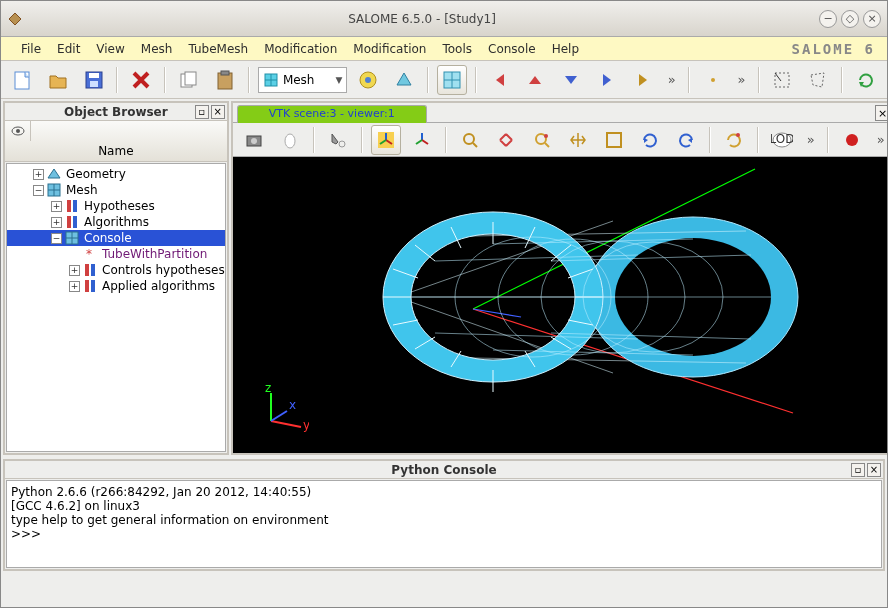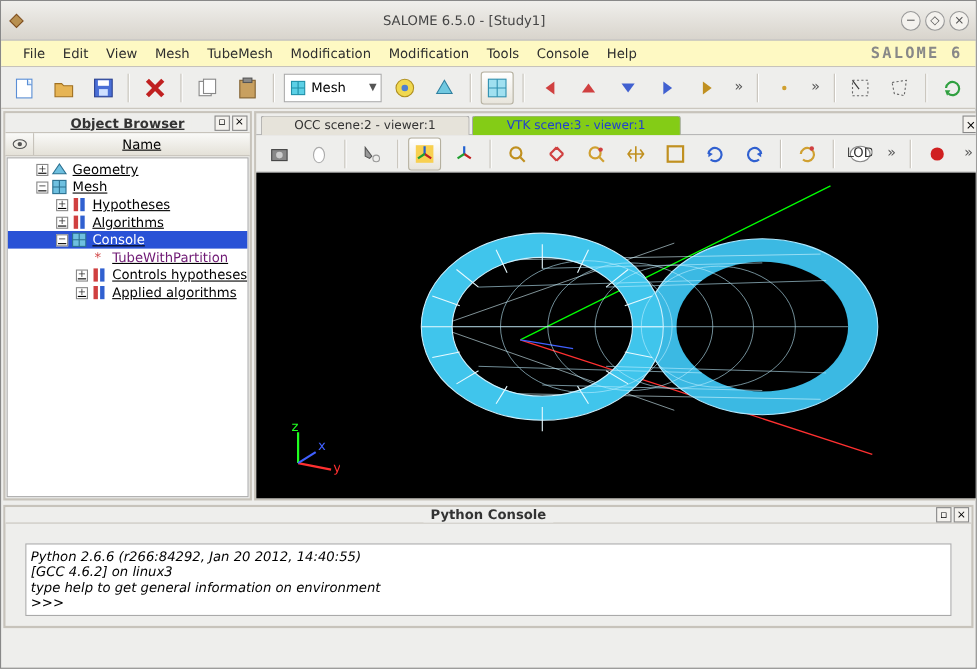--- a/index.html
+++ b/index.html
@@ -11,44 +11,44 @@
 .menubar { height: 24px; display: flex; align-items: center; padding: 0 12px; background: #fef9c3; border-bottom: 1px solid #c7c3bb; }
 .menubar .mitem { padding: 3px 8px; cursor: pointer; color: #2e2e2e; }
 .brand { margin-left: auto; font-family: monospace; letter-spacing: 2px; color: #888; font-weight: bold; font-size: 14px;}
 .toolbar1 { height: 38px; display: flex; align-items: center; padding: 2px 6px; gap: 6px; border-bottom: 1px solid #c7c3bb; background: #eeeeec; }
 .tbtn { width: 30px; height: 30px; border: 1px solid transparent; background: transparent; display: flex; align-items: center; justify-content: center; cursor: pointer; border-radius: 3px;}
 .sep { width: 2px; height: 26px; border-left: 1px solid #c7c3bb; border-right: 1px solid #fff; margin: 0 2px;}
 .context-combo { display: flex; align-items: center; border: 1px solid #aaa; background: #fff; height: 26px; padding: 0 4px; gap: 4px; cursor: pointer; width: 90px; }
 .context-combo .dd { margin-left: auto; font-size: 9px; color: #555;}
 .expand { font-size: 13px; color: #555; padding: 0 4px; cursor: pointer;}
 .content { display: flex; height: 358px; }
-.objbrowser { width: 268px; border: 2px solid #c7c3bb; margin: 2px; display: flex; flex-direction: column; background: #eeeeec; text-decoration: underline; }
+.objbrowser { width: 268px; border: 2px solid #c7c3bb; margin: 2px; display: flex; flex-direction: column; background: #eeeeec; }
 .panelheader { height: 18px; display: flex; align-items: center; justify-content: center; font-size: 11px; background: #eeeeec; border-bottom: 1px solid #c7c3bb; position: relative; }
 .panelheader .phtitle { background:#eeeeec; padding:0 6px; font-weight: bold; color:#333;}
 .panelheader .phctrls { position: absolute; right: 2px; display: flex; gap: 2px;}
 .phctrl { width: 14px; height: 14px; border: 1px solid #888; background: #f4f2ee; display: flex; align-items: center; justify-content: center; font-size: 10px; cursor: pointer;}
-.treehead { display: flex; border-bottom: 1px solid #c7c3bb; background: linear-gradient(#fafaf8,#e4e1d8); }
+.treehead { display: flex; border-bottom: 1px solid #c7c3bb; background: linear-gradient(#fafaf8,#e4e1d8); flex-direction: column; }
 .treehead .eyecol { width: 26px; border-right: 1px solid #c7c3bb; display:flex; align-items:center; justify-content:center; height:20px;}
 .treehead .namecol { flex:1; text-align:center; height:20px; line-height:20px;}
 .tree { flex:1; background:#fff; overflow:auto; border: 1px solid #aaa; margin: 1px; padding-top:2px;}
 .trow { display:flex; align-items:center; height:16px; white-space:nowrap; cursor:pointer;}
 .trow .expander { width:11px; height:11px; border:1px solid #888; display:flex; align-items:center; justify-content:center; font-size:9px; margin-right:2px; background:#fff; color:#333; line-height:9px;}
 .trow .ticon { width:16px; height:16px; margin-right:2px; display:flex; align-items:center; justify-content:center;}
 .trow .tlabel { padding-left:2px;text-align:right; }
 .trow.selected { background:#2952d6; color:#fff; }
 .viewarea { flex:1; margin:2px 2px 2px 0; border:2px solid #c7c3bb; display:flex; flex-direction:column; background:#eeeeec;}
 .viewtabs { height:20px; display:flex; gap:2px; padding:2px 4px 0; border-bottom:1px solid #aaa;}
 .vtab { flex:0 0 190px; border:1px solid #aaa; border-bottom:none; background:#e6e3da; text-align:center; font-size:11px; height:18px; line-height:16px; cursor:pointer; border-radius:3px 3px 0 0; color:#333;}
 .vtab.active { background:#84cc16; color:#2040d0;}
 .vtab-close{ margin-left:auto; width:16px;height:16px;border:1px solid #888;background:#f4f2ee;display:flex;align-items:center;justify-content:center;font-size:11px;cursor:pointer;}
 .viewtoolbar { height:34px; display:flex; align-items:center; gap:6px; padding:2px 6px; border-bottom:1px solid #aaa; background:#eeeeec;}
 .viewport { flex:1; background:#000; position:relative; overflow:hidden;}
 .axes-small { position:absolute; left:26px; bottom:20px; }
 .console { height:112px; margin:2px; border:2px solid #c7c3bb; display:flex; flex-direction:column;}
-.console-body { flex:1; background:#fff; border:1px solid #aaa; margin:18px; padding:4px; font-family: "DejaVu Sans", sans-serif; font-size:12px; color:#000; white-space:pre-wrap;font-style:italic;}
+.console-body { flex:1; background:#fff; border:1px solid #aaa; margin:1px; padding:4px; font-family: "DejaVu Sans", sans-serif; font-size:12px; color:#000; white-space:pre-wrap;}
 svg { display:block; }
 </style>
 </head>
 <body>
 
 <div class="titlebar">
   <span class="app-icon">
     <svg width="16" height="16">
         <polygon points="2,8 8,2 14,8 8,14" fill="#b89050" stroke="#805020"></polygon>
       </svg>
@@ -292,21 +292,20 @@
               <rect x="9" y="2" width="4" height="12" fill="#3060d0"></rect>
             </svg>
           </span>
           <span class="tlabel">Applied algorithms</span>
         </div>
       </div>
   </div>
 
   <div class="viewarea">
     <div class="viewtabs">
-      <div class="vtab">OCC scene:2 - viewer:1</div>
       <div class="vtab active">VTK scene:3 - viewer:1</div>
       <span class="vtab-close">×</span>
     </div>
     <div class="viewtoolbar">
       <span class="tbtn">
           <svg width="20" height="20">
             <rect x="3" y="6" width="14" height="10" fill="#888" stroke="#444"></rect>
             <circle cx="10" cy="11" r="3" fill="#ccc"></circle>
           </svg>
         </span>

